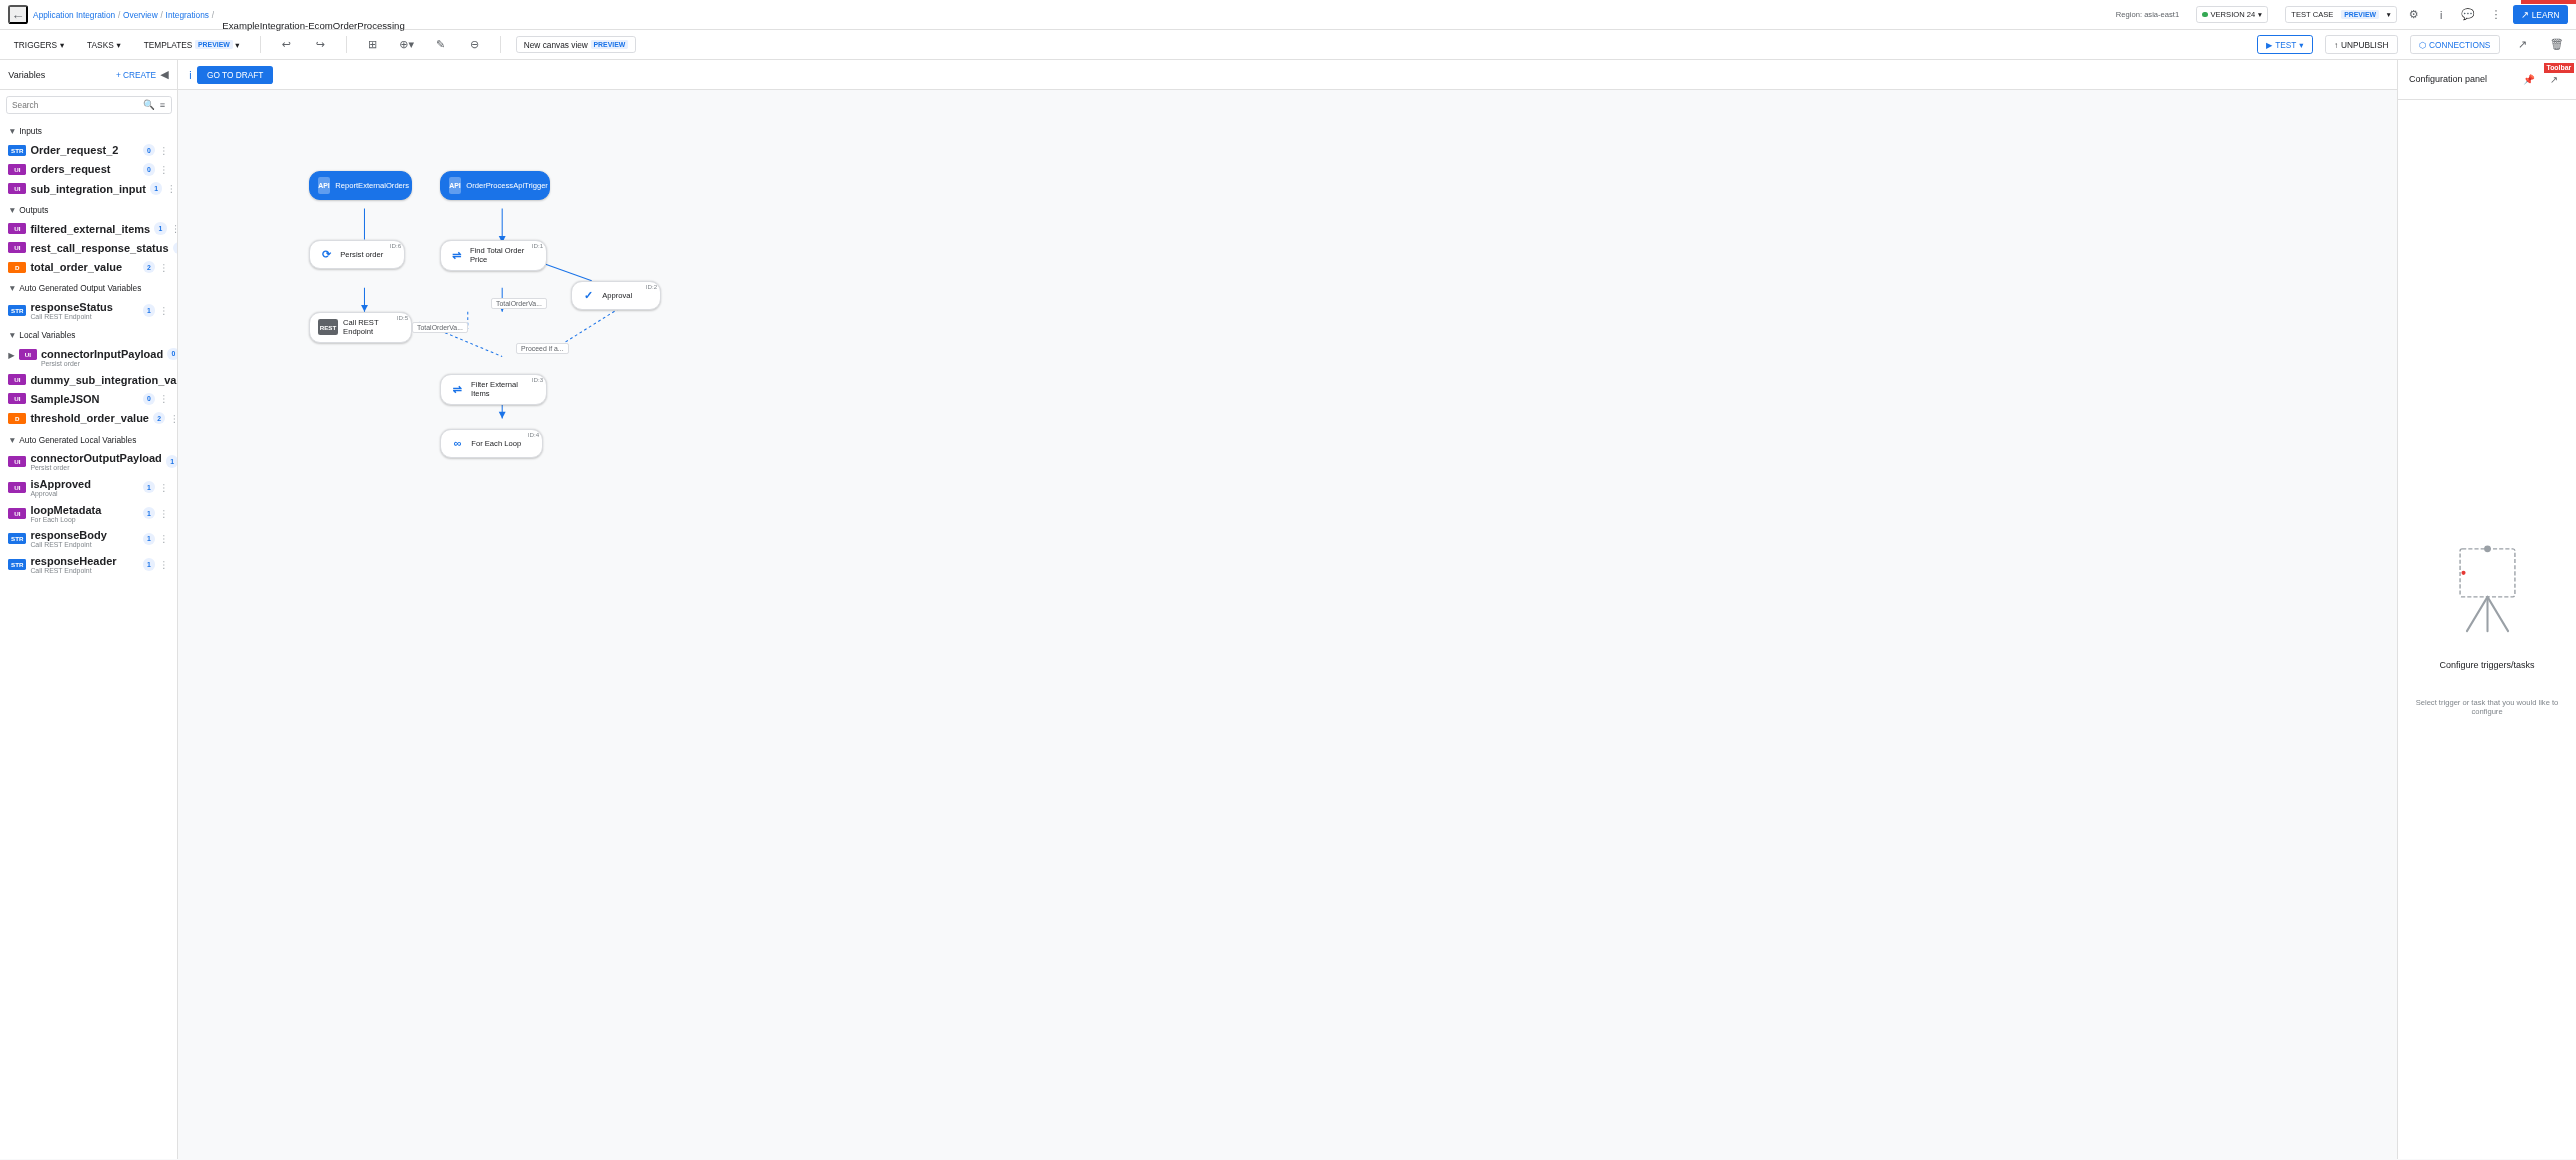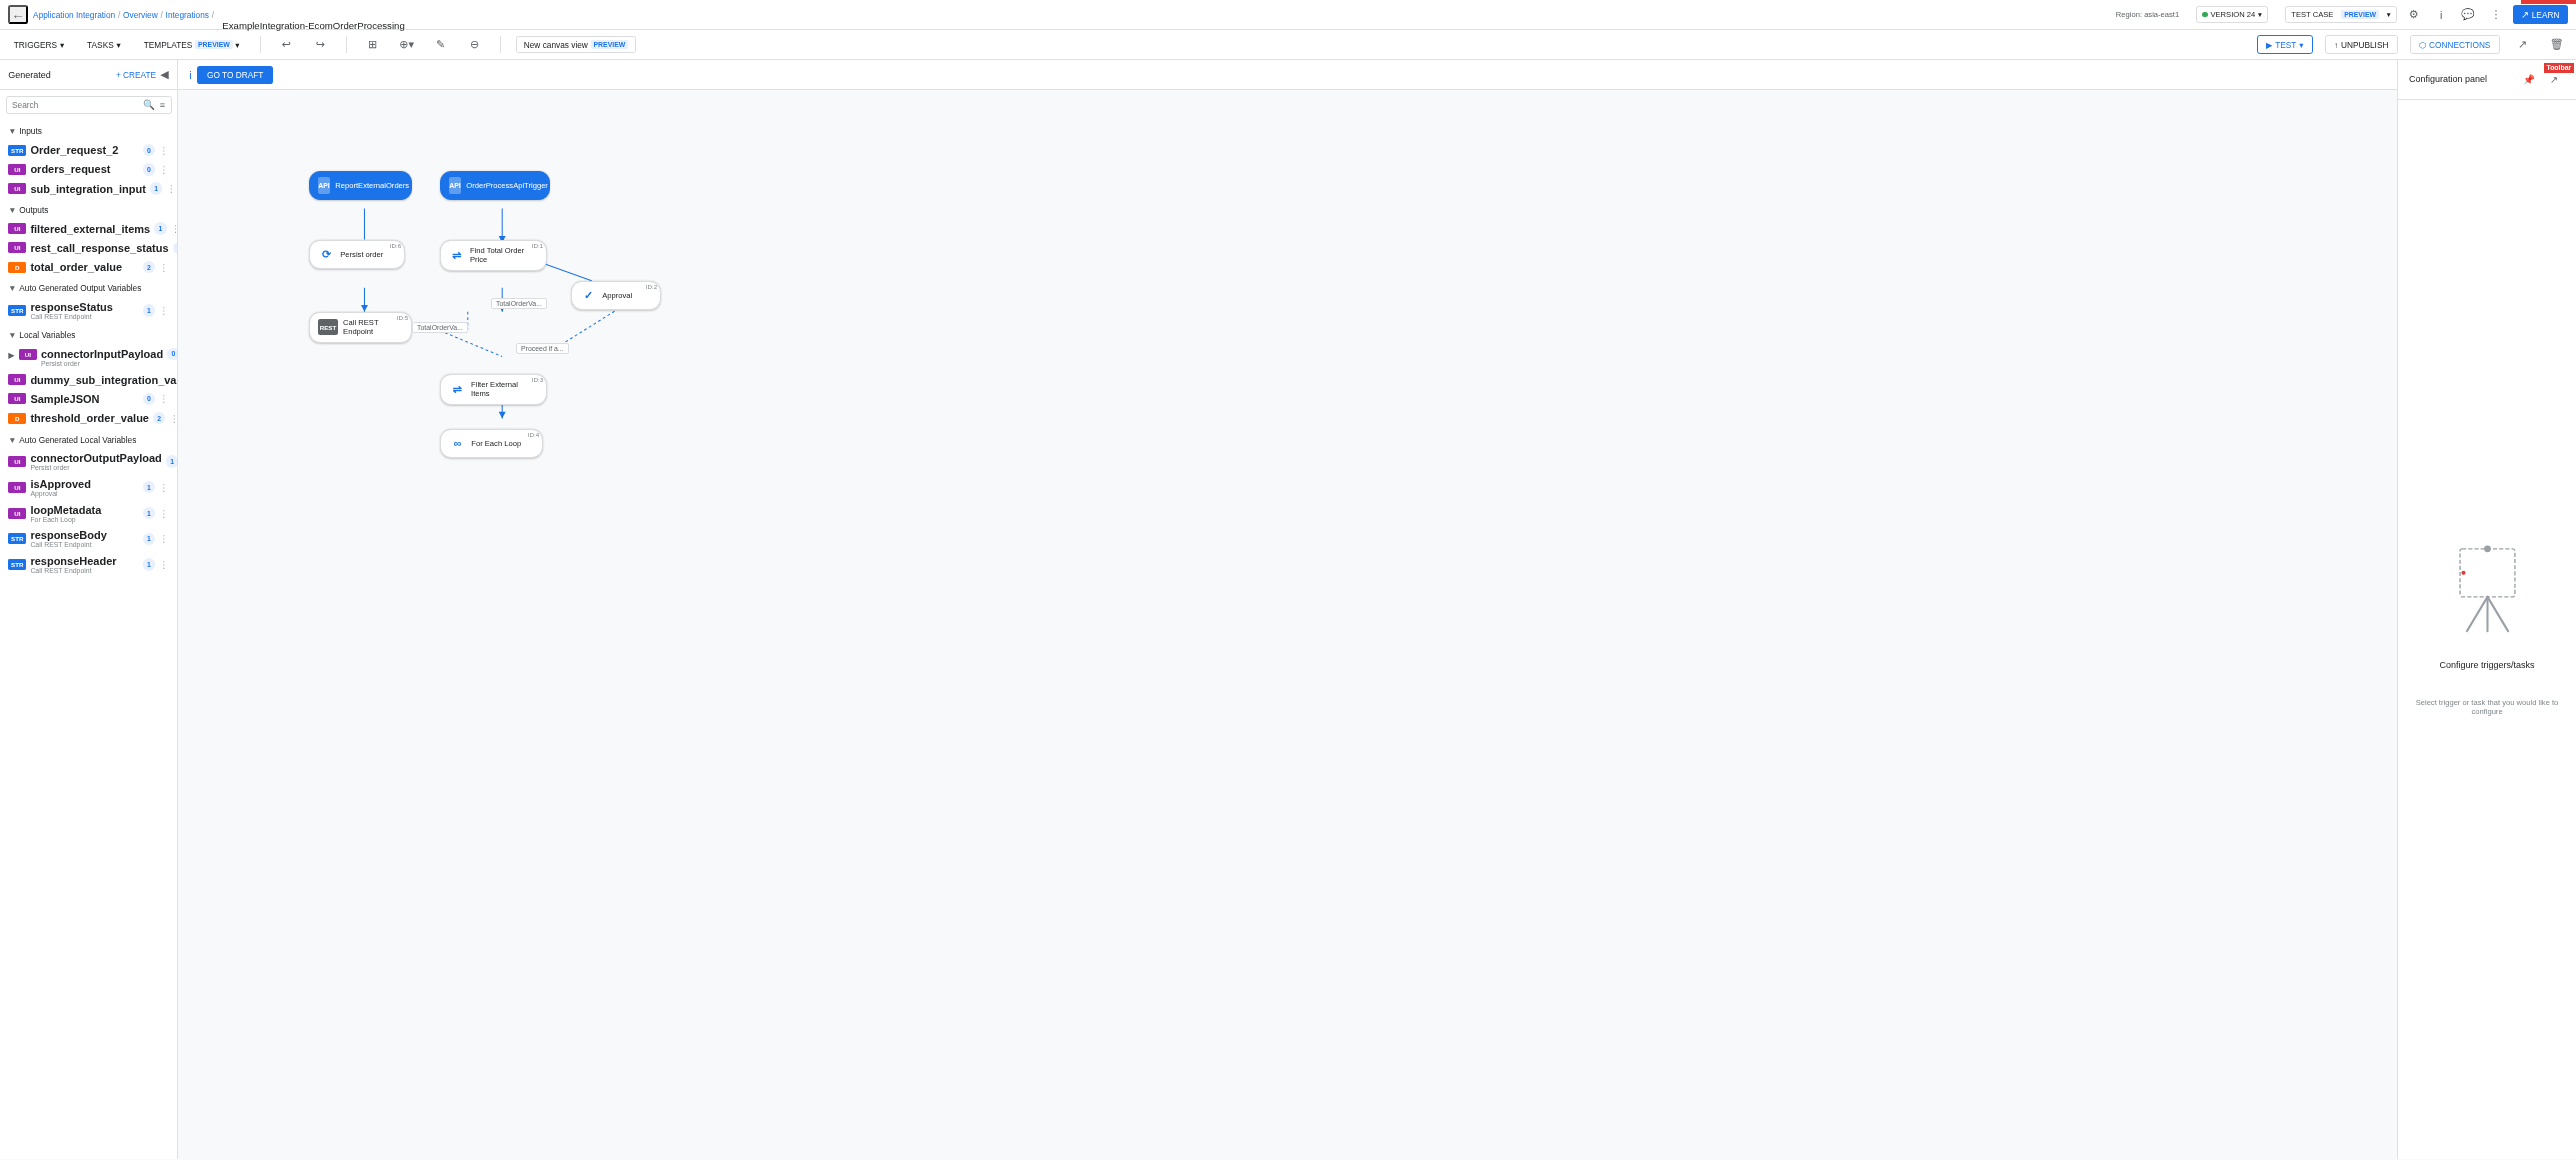--- a/index.html
+++ b/index.html
@@ -319,21 +319,21 @@
   </button>
   <button class="icon-btn">
     <span>🗑</span>
   </button>
 </div>
 
 <div class="main-layout">
 
   <div class="variables-pane">
     <div class="pane-header">
-      <span class="pane-title">Generated</span>
+      <span class="pane-title">Variables</span>
       <button class="add-btn">
         <span>+ CREATE</span>
       </button>
       <span class="collapse-icon">◀</span>
     </div>
 
     <div class="search-box">
       <input type="text" placeholder="Search" style="">
       <span class="search-icon">🔍</span>
       <span style="color:#5f6368;font-size:9px;">≡</span>

